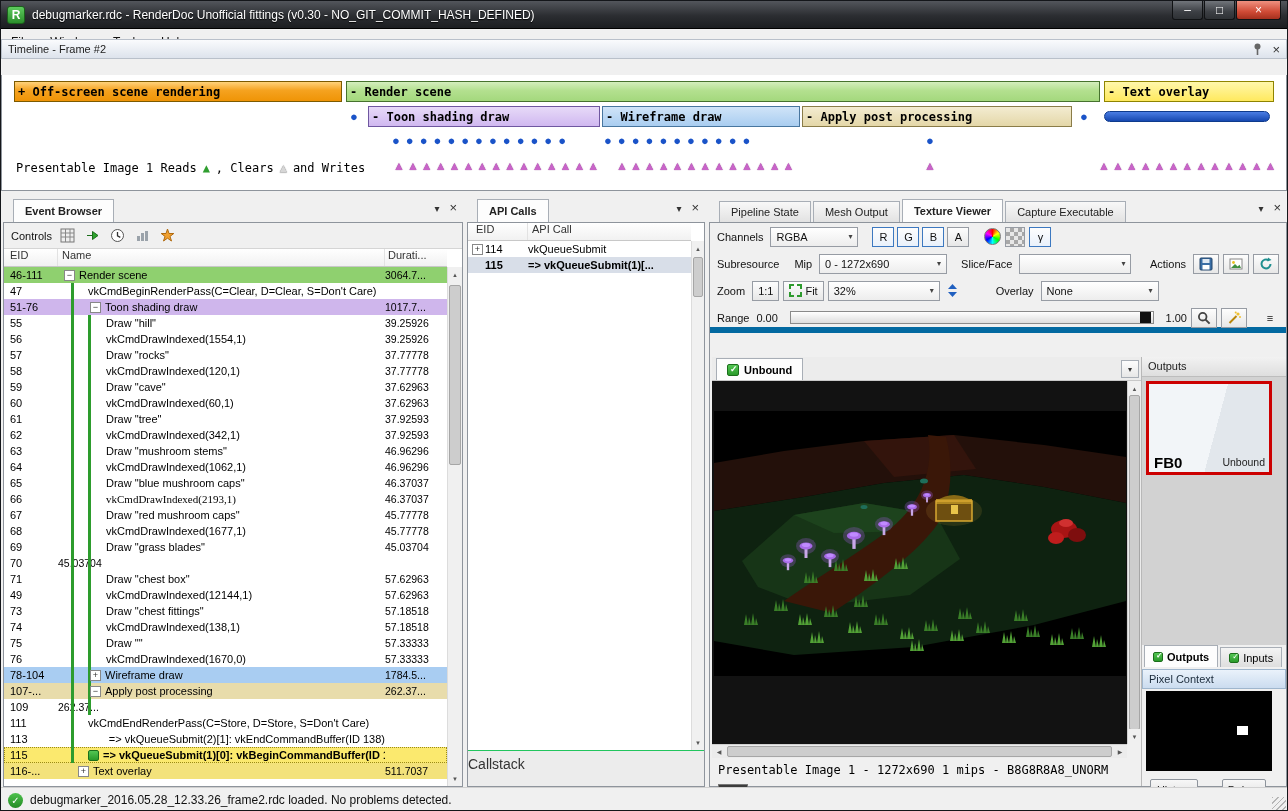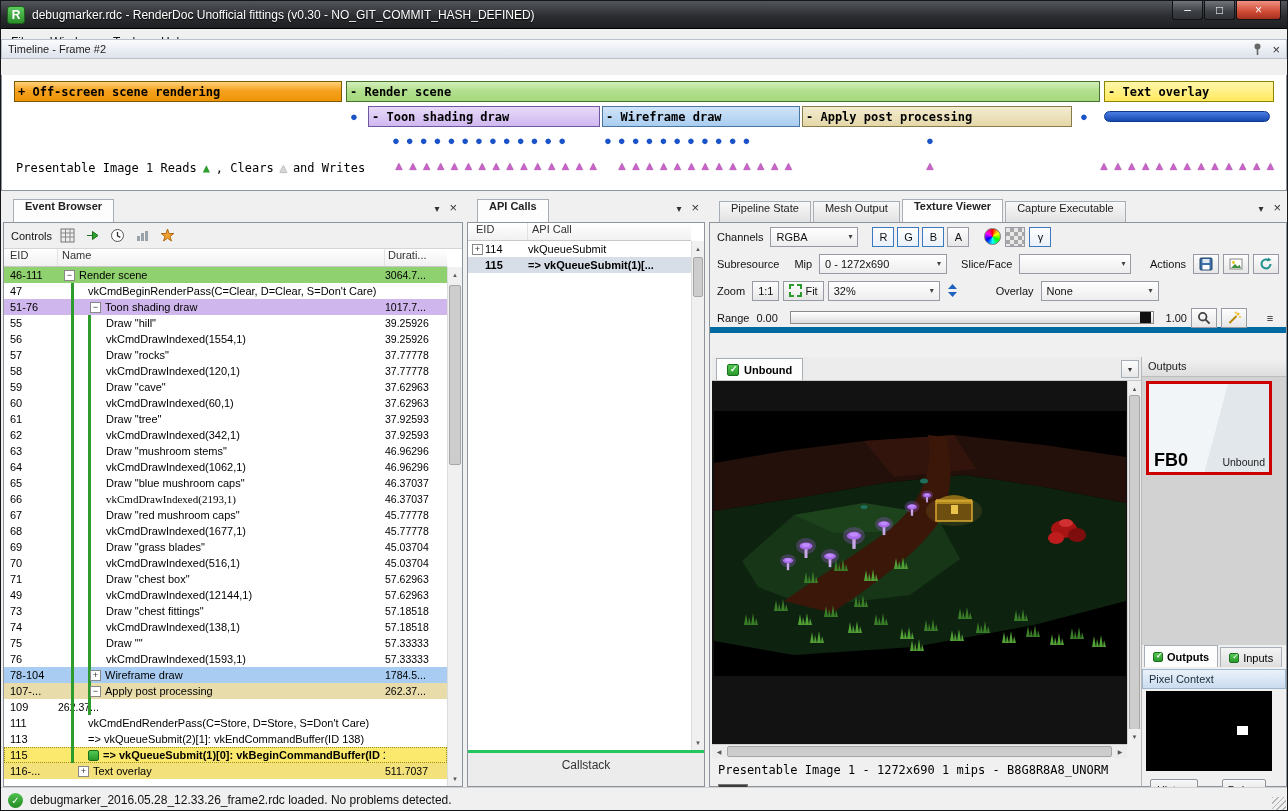--- a/index.html
+++ b/index.html
@@ -42,21 +42,21 @@
   .dotstr{position:absolute;top:0;font-size:13px;letter-spacing:6px;color:#1a53c8;white-space:nowrap}
   .tl-footer{position:absolute;left:14px;top:86px;display:flex;align-items:center;gap:6px;font-family:"DejaVu Sans Mono",monospace;font-size:12px;color:#000;white-space:nowrap}
   .tri-green{color:#2f9e2f}
   .tri-clear{color:#d6d6d6;text-shadow:0 0 1px #555}
   .tl-tris{top:84px;height:18px}
   .tristr{position:absolute;top:0;font-size:12px;letter-spacing:2px;color:#c864c8;text-shadow:0 0 1px #7a2a7a;white-space:nowrap}
 
   
   .panel{position:absolute;top:197px;height:589px}
   .tabstrip{position:relative;height:24px;display:flex;align-items:flex-end;padding-left:10px}
-  .tab{height:21px;display:flex;gap:5px;padding:0 11px;font-size:11px;color:#222;background:linear-gradient(#f8f8f8,#e2e2e2);border:1px solid #a8aeb6;border-bottom:none;margin-right:2px}
+  .tab{height:21px;display:flex;align-items:center;gap:5px;padding:0 11px;font-size:11px;color:#222;background:linear-gradient(#f8f8f8,#e2e2e2);border:1px solid #a8aeb6;border-bottom:none;margin-right:2px}
   .tab.active{background:#fdfdfd;height:23px;font-weight:bold}
   .strip-icons{position:absolute;right:6px;top:5px;display:flex;gap:10px;font-size:10px;color:#333}
   .i-drop::after{content:"▾"}
   .i-close::after{content:"×";font-size:13px;line-height:10px}
   .panel-body{position:absolute;left:0;top:24px;right:0;bottom:0;background:#fff;border:1px solid #8e949c}
 
   
   #eb-panel{left:2px;width:460px}
   .eb-toolbar{position:absolute;left:0;top:0;right:0;height:26px;background:#f0f0f0;border-bottom:1px solid #d5d5d5;display:flex;align-items:center;gap:7px;padding:0 7px;font-size:11px;color:#111}
   .tool-ic{width:18px;height:18px;display:flex;align-items:center;justify-content:center}
@@ -98,21 +98,21 @@
   .api-colhdr .c-call{flex:1;padding-left:4px}
   .api-rows{position:absolute;left:0;top:18px;right:13px;bottom:36px;background:#fff;overflow:hidden}
   .api-row{display:flex;height:16px;line-height:16px;font-size:11px;white-space:nowrap}
   .api-exp{width:17px;padding-left:4px;display:flex;align-items:center}
   .api-eid{width:43px}
   .api-call{flex:1;overflow:hidden}
   .api-sel{background:#d8dee8}
   .api-sel .api-eid,.api-sel .api-call{font-weight:bold}
   #api-scroll{top:18px;bottom:36px;width:13px}
   #api-scroll .vs-thumb{top:16px;height:40px}
-  .callstack-bar{position:absolute;left:0;right:0;bottom:0;height:36px;background:#ececec;border-top:3px solid #22c55e;text-align:center;font-size:12px;color:#333;padding-top:5px}
+  .callstack-bar{position:absolute;left:0;right:0;bottom:0;height:36px;background:#ececec;border-top:1px solid #22c55e;font-size:14px;color:#333;padding-top:5px}
 
   
   #right-panel{left:708px;width:578px}
   #right-panel .panel-body{background:#f0f0f0}
   .tv-toolbar{position:absolute;left:0;top:0;right:0;height:110px;background:#f0f0f0;border-bottom:6px solid #0369a1}
   .tv-row{display:flex;align-items:center;height:27px;padding:0 7px;gap:4px;font-size:11px;color:#111;white-space:nowrap}
   .lbl{margin-right:3px}
   .combo{height:20px;border:1px solid #979ca4;background:linear-gradient(#ffffff,#ededed);display:flex;align-items:center;padding:0 5px;font-size:11px}
   .combo .arrow{margin-left:auto;font-size:8px;color:#444;padding-left:6px}
   .combo .arrow::after{content:"▾"}
@@ -143,21 +143,21 @@
   .hs-arrow.left{left:0}.hs-arrow.right{right:0}
   .hs-thumb{position:absolute;top:1px;bottom:1px;left:15px;right:15px;background:#cdcdcd;border:1px solid #a6a6a6;border-radius:2px}
   .tex-status{position:absolute;left:6px;top:406px;font-family:"DejaVu Sans Mono",monospace;font-size:12px;color:#000;white-space:nowrap}
   .tex-swatch{position:absolute;left:6px;top:427px;width:30px;height:13px;background:#3c3c3c;border:1px solid #777}
 
   
   .tv-sidebar{position:absolute;left:432px;top:134px;right:0;bottom:0;background:#f0f0f0}
   .sb-hdr{position:absolute;left:0;top:0;right:0;height:20px;background:linear-gradient(#f2f2f2,#dedede);border-bottom:1px solid #bdbdbd;font-size:11px;color:#222;padding:3px 0 0 6px}
   .sb-thumbzone{position:absolute;left:0;top:20px;right:0;height:268px;background:#d2d2d2}
   .fb-thumb{position:absolute;left:4px;top:4px;width:126px;height:94px;border:3px solid #cc0000;background:linear-gradient(105deg,#f2f5f8 55%,#e2e7ec 55%)}
-  .fb-name{position:absolute;left:5px;bottom:1px;font-size:18px;font-weight:bold;color:#000}
+  .fb-name{position:absolute;left:5px;bottom:1px;font-size:15px;font-weight:bold;color:#000}
   .fb-state{position:absolute;right:4px;bottom:4px;font-size:10.5px;color:#222}
   .sb-tabs{position:absolute;left:2px;top:288px;height:22px;display:flex;align-items:flex-end}
   .btab{height:20px;display:flex;align-items:center;gap:4px;padding:0 8px;font-size:11px;background:linear-gradient(#f4f4f4,#dedede);border:1px solid #a8aeb6;border-bottom:none;margin-right:2px}
   .btab .gsq{width:10px;height:10px}
   .btab .gsq::after{font-size:8px;top:-2px}
   .btab.active{background:#fdfdfd;height:22px;font-weight:bold}
   .px-hdr{position:absolute;left:0;top:312px;right:0;height:20px;background:linear-gradient(#eaf2fb,#cbdcEF);background:linear-gradient(#eaf2fb,#cbdcef);border:1px solid #9fb6cd;font-size:11px;color:#1a2a3a;padding:3px 0 0 6px}
   .px-view{position:absolute;left:4px;top:334px;width:126px;height:80px;background:#000}
   .px-dot{position:absolute;left:72%;top:44%;width:11px;height:9px;background:#fff}
   .sb-btn{position:absolute;top:422px;height:22px;border:1px solid #8e949c;background:linear-gradient(#f7f7f7,#dcdcdc);font-size:11px;color:#111;display:flex;align-items:center;justify-content:center;border-radius:2px}
@@ -490,24 +490,20 @@
             <span class="eb-eid">69</span>
             <span class="eb-name" style="padding-left: 48px;">
 
               <span class="nm">Draw "grass blades"</span>
             </span>
             <span class="eb-dur">45.03704</span>
           </div>
 
           <div class="eb-row">
             <span class="eb-eid">70</span>
-            <span class="eb-name" style="padding-left: 48px;">
-
-              <span class="nm">vkCmdDrawIndexed(516,1)</span>
-            </span>
             <span class="eb-dur">45.03704</span>
           </div>
 
           <div class="eb-row">
             <span class="eb-eid">71</span>
             <span class="eb-name" style="padding-left: 48px;">
 
               <span class="nm">Draw "chest box"</span>
             </span>
             <span class="eb-dur">57.62963</span>
@@ -546,21 +542,21 @@
 
               <span class="nm">Draw ""</span>
             </span>
             <span class="eb-dur">57.33333</span>
           </div>
 
           <div class="eb-row">
             <span class="eb-eid">76</span>
             <span class="eb-name" style="padding-left: 48px;">
 
-              <span class="nm">vkCmdDrawIndexed(1593,1)</span>
+              <span class="nm">vkCmdDrawIndexed(1670,0)</span>
             </span>
             <span class="eb-dur">57.33333</span>
           </div>
 
           <div class="eb-row row-blue">
             <span class="eb-eid">78-104</span>
             <span class="eb-name" style="padding-left: 32px;">
               <span class="expander">+</span>
 
               <span class="nm">Wireframe draw</span>
@@ -587,21 +583,21 @@
             <span class="eb-eid">111</span>
             <span class="eb-name" style="padding-left: 30px;">
 
               <span class="nm">vkCmdEndRenderPass(C=Store, D=Store, S=Don't Care)</span>
             </span>
             <span class="eb-dur"></span>
           </div>
 
           <div class="eb-row">
             <span class="eb-eid">113</span>
-            <span class="eb-name" style="padding-left: 30px;">
+            <span class="eb-name" style="padding-left: 30px; justify-content: flex-end;">
 
               <span class="nm">=&gt; vkQueueSubmit(2)[1]: vkEndCommandBuffer(ID 138)</span>
             </span>
             <span class="eb-dur"></span>
           </div>
 
           <div class="eb-row row-sel">
             <span class="eb-eid">115</span>
             <span class="eb-name" style="padding-left: 30px;">
 

